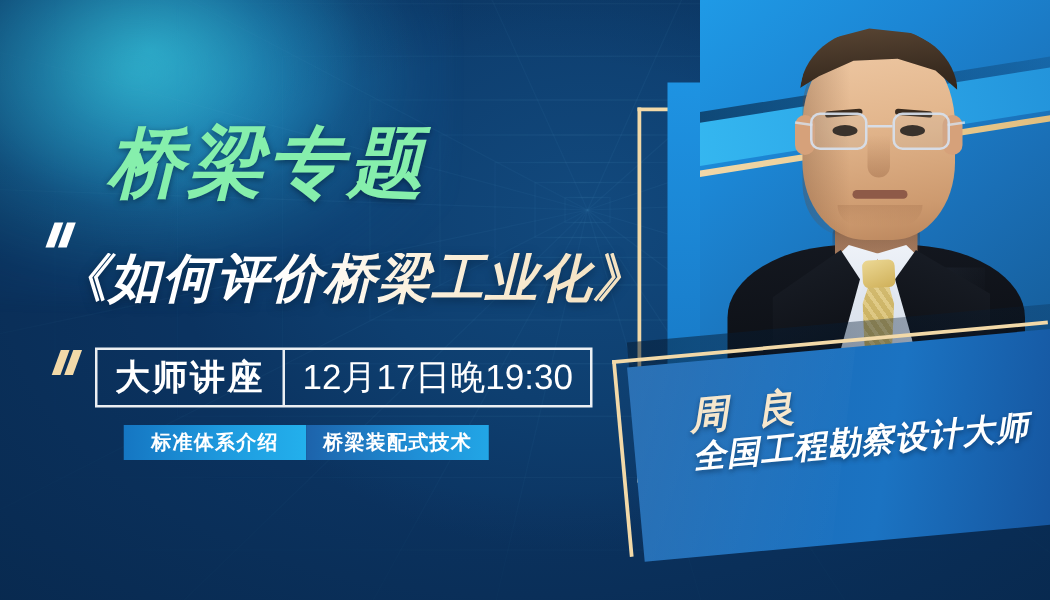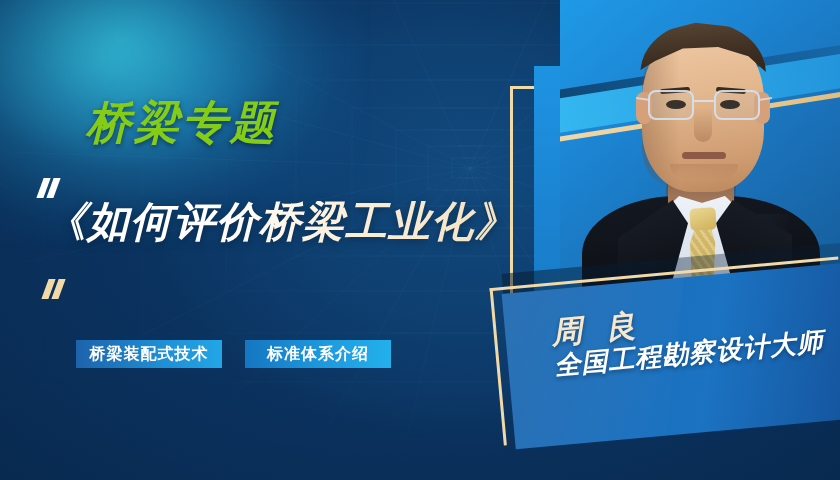--- a/index.html
+++ b/index.html
@@ -27,23 +27,23 @@
     position:absolute;inset:0;
     background:radial-gradient(ellipse 700px 430px at 420px 220px, rgba(0,0,0,0) 40%, rgba(2,20,42,.40) 100%);
   }
 
   
   .grid-svg{position:absolute;inset:0;width:840px;height:480px;}
 
   
   .headline{
     position:absolute;left:86px;top:100px;
-    font-size:45px;font-weight:700;font-style:italic;
+    font-size:61px;font-weight:700;font-style:italic;
     letter-spacing:3px;line-height:1;
-    color:#84cc16;
+    color:#86efac;
     text-shadow:0 2px 5px rgba(2,22,44,.55);
     white-space:nowrap;
   }
   .subtitle-row{position:absolute;left:40px;top:172px;display:flex;align-items:flex-start;flex-direction:column;}
   .quote{display:inline-block;white-space:nowrap;line-height:1;}
   .quote span{
     display:inline-block;width:7px;height:20px;margin-right:3px;
     transform:skewX(-20deg);
   }
   .quote-open{margin-top:6px;}
@@ -320,24 +320,33 @@
   <div class="bg-vignette"></div>
 
   <div class="headline">桥梁专题</div>
 
   <div class="subtitle-row">
     <span class="quote quote-open"><span></span><span></span></span>
     <span class="subtitle">《如何评价桥梁工业化》</span>
     <span class="quote quote-close"><span></span><span></span></span>
   </div>
 
+  <div class="infobar">
+    <div class="infobar-cell">
+      <span class="infobar-title">大师讲座</span>
+    </div>
+    <div class="infobar-div"></div>
+    <div class="infobar-cell">
+      <span class="infobar-date">12月17日晚19:30</span>
+    </div>
+  </div>
 
   <div class="tags">
+    <div class="tag tag-2">标准体系介绍</div>
     <div class="tag tag-1">桥梁装配式技术</div>
-    <div class="tag tag-2">标准体系介绍</div>
   </div>
 
   <div class="frame-outline"></div>
   <div class="accent-block"></div>
 
   <div class="photo-panel">
     <div class="diag-dark"></div>
     <div class="diag-band"></div>
     <div class="diag-gold"></div>
 

